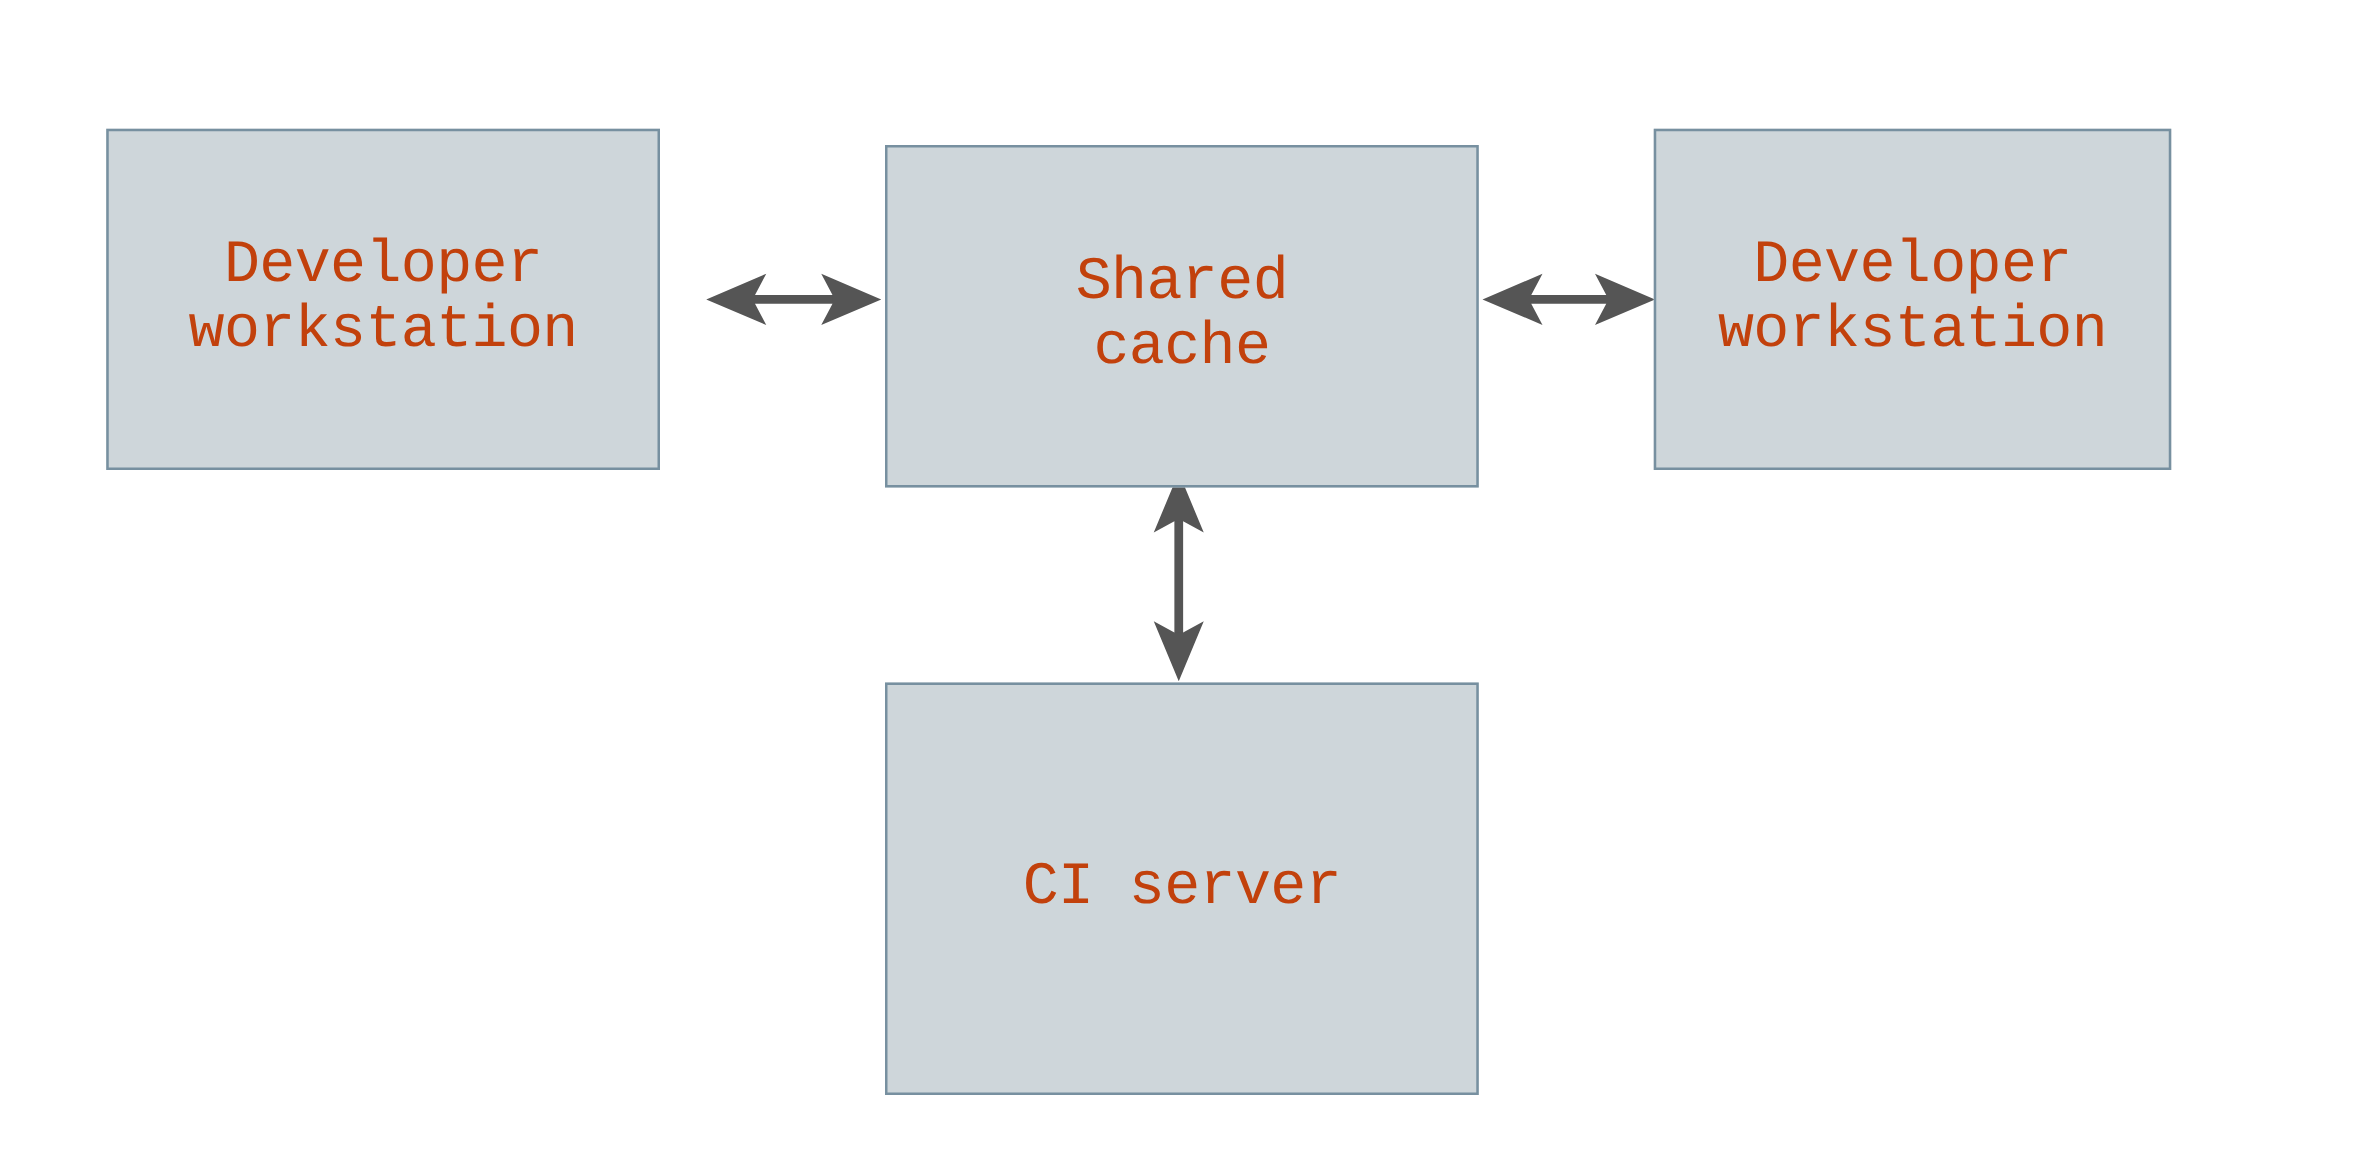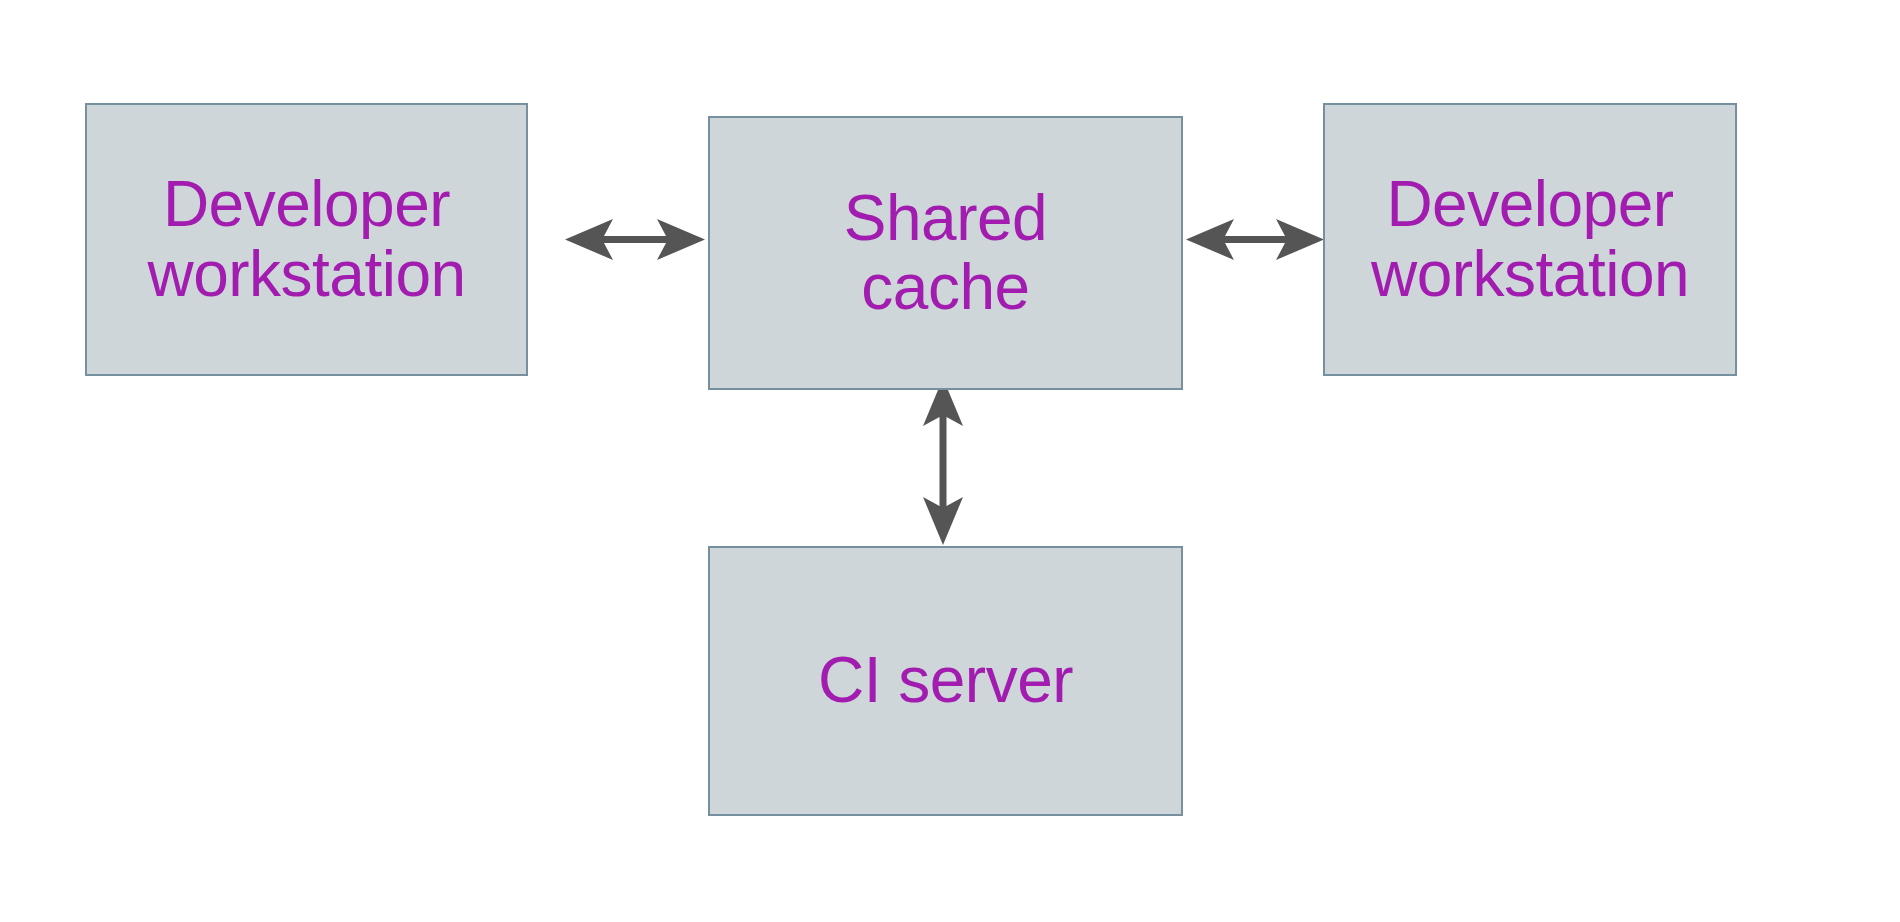--- a/index.html
+++ b/index.html
@@ -26,34 +26,34 @@
     position: absolute;
     box-sizing: border-box;
     background: #ced6da;
     border: 2px solid #7790a0;
     display: flex;
     align-items: center;
     justify-content: center;
     text-align: center;
   }
   .node-label {
-    color: #a21caf;
-    font-family: Liberation Sans, sans-serif;
-    font-size: 64px;
+    color: #c2410c;
+    font-family: Liberation Mono, monospace;
+    font-size: 48px;
     font-weight: 400;
     line-height: 1.08;
     letter-spacing: -0.5px;
     white-space: pre-line;
     padding: 0 6px;
   }
 
   #node-dev-left  { left: 85px;   top: 103px; width: 443px; height: 273px; }
   #node-cache     { left: 708px;  top: 116px; width: 475px; height: 274px; }
   #node-dev-right { left: 1323px; top: 103px; width: 414px; height: 273px; }
-  #node-ci        { left: 708px;  top: 546px; width: 475px; height: 270px; }
+  #node-ci        { left: 708px;  top: 546px; width: 475px; height: 330px; }
 
   
   #connector-layer {
     position: absolute;
     left: 0;
     top: 0;
     width: 1900px;
     height: 922px;
     pointer-events: none;
   }

